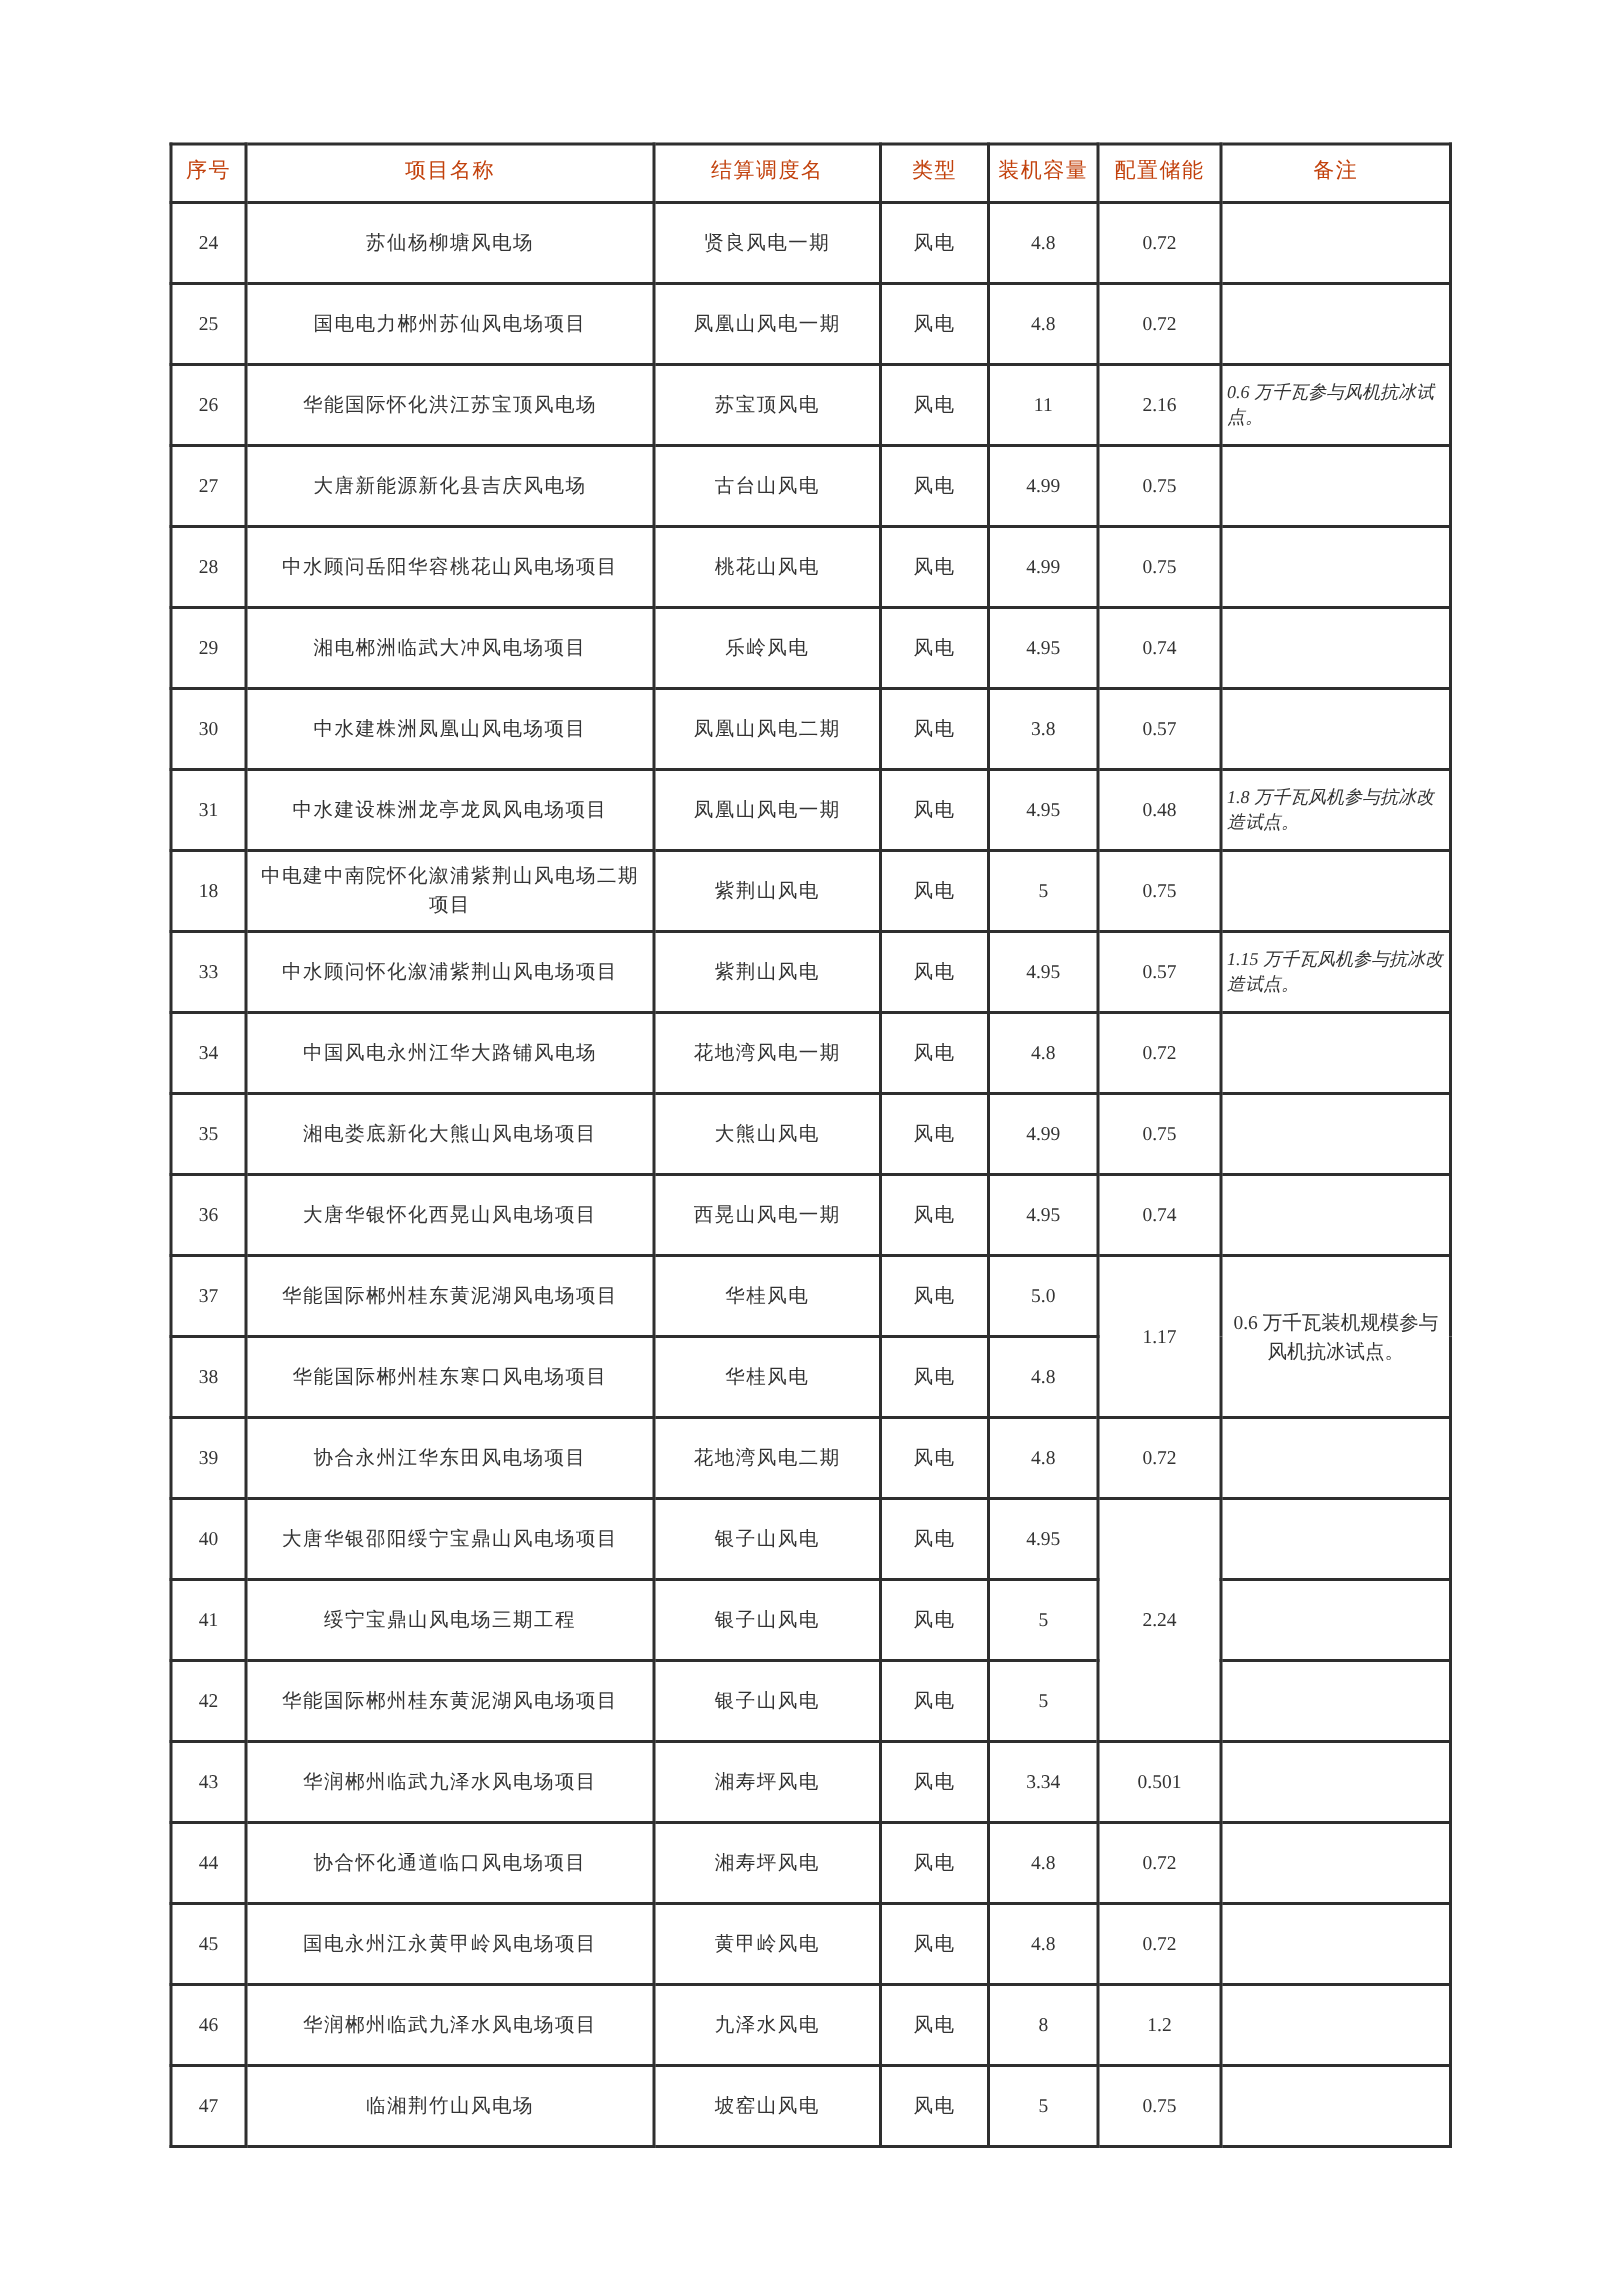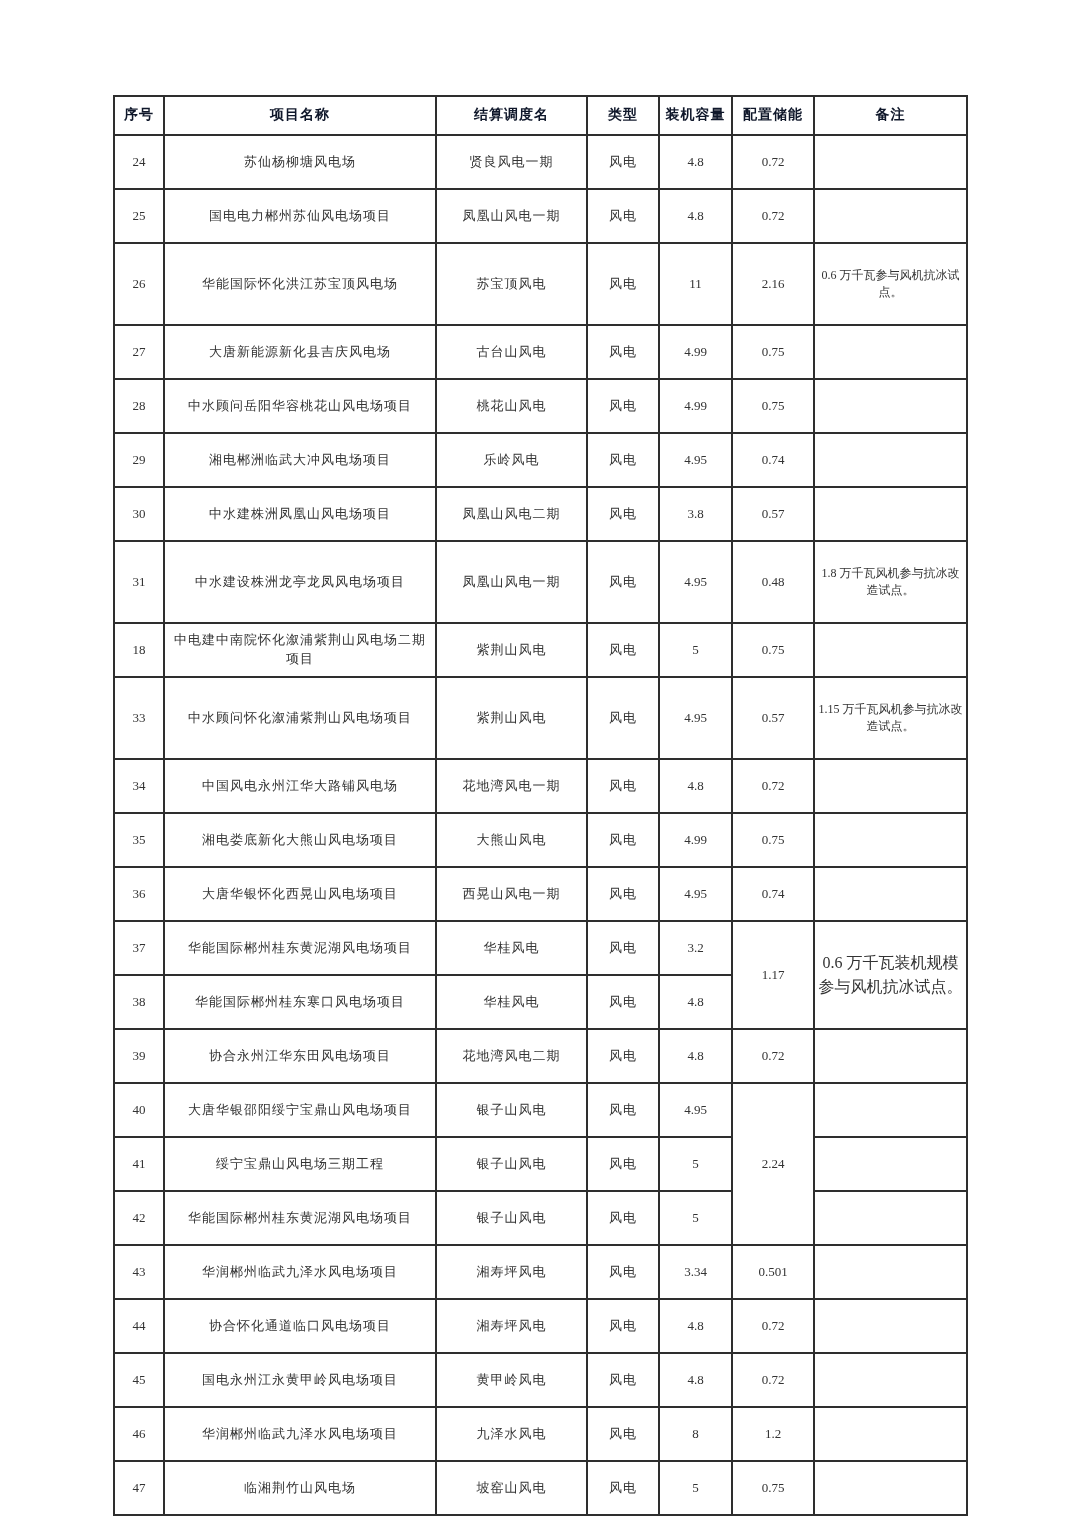--- a/index.html
+++ b/index.html
@@ -19,27 +19,27 @@
   col.c-type{width:72px;}
   col.c-capacity{width:73px;}
   col.c-storage{width:82px;}
   col.c-remark{width:153px;}
   th,td{
     border:2px solid #2e2e2e;
     text-align:center;vertical-align:middle;
     padding:2px 4px;overflow:hidden;
     font-size:13px;letter-spacing:1px;line-height:1.45;
   }
-  th{font-weight:bold;font-size:14px;height:33px;color:#0f172a;}
+  th{font-weight:normal;font-size:14px;height:33px;color:#c2410c;}
   td{height:48px;}
   td.remark-left{
-    text-align:center;font-size:12px;letter-spacing:0;line-height:1.4;padding:16px 3px;
+    text-align:left;font-size:12px;letter-spacing:0;line-height:1.4;padding:2px 3px;font-style:italic;
   }
   td.remark-center{
-    text-align:center;font-size:16px;letter-spacing:0;line-height:1.5;padding:2px 3px;
+    text-align:center;font-size:13px;letter-spacing:0;line-height:1.5;padding:2px 3px;
   }
   td.num{letter-spacing:0;}
 </style>
 </head>
 <body>
 
 <div class="page">
   <div class="table-wrap">
     <table class="projects">
       <colgroup>
@@ -178,21 +178,21 @@
             <td>风电</td>
             <td class="num">4.95</td>
             <td class="num">0.74</td>
             <td></td>
           </tr>
           <tr>
             <td class="num">37</td>
             <td>华能国际郴州桂东黄泥湖风电场项目</td>
             <td>华桂风电</td>
             <td>风电</td>
-            <td class="num">3.2</td>
+            <td class="num">5.0</td>
             <td rowspan="2" class="num">1.17</td>
             <td rowspan="2" class="remark-center">0.6 万千瓦装机规模参与风机抗冰试点。</td>
           </tr>
           <tr>
             <td class="num">38</td>
             <td>华能国际郴州桂东寒口风电场项目</td>
             <td>华桂风电</td>
             <td>风电</td>
             <td class="num">4.8</td>
           </tr>

